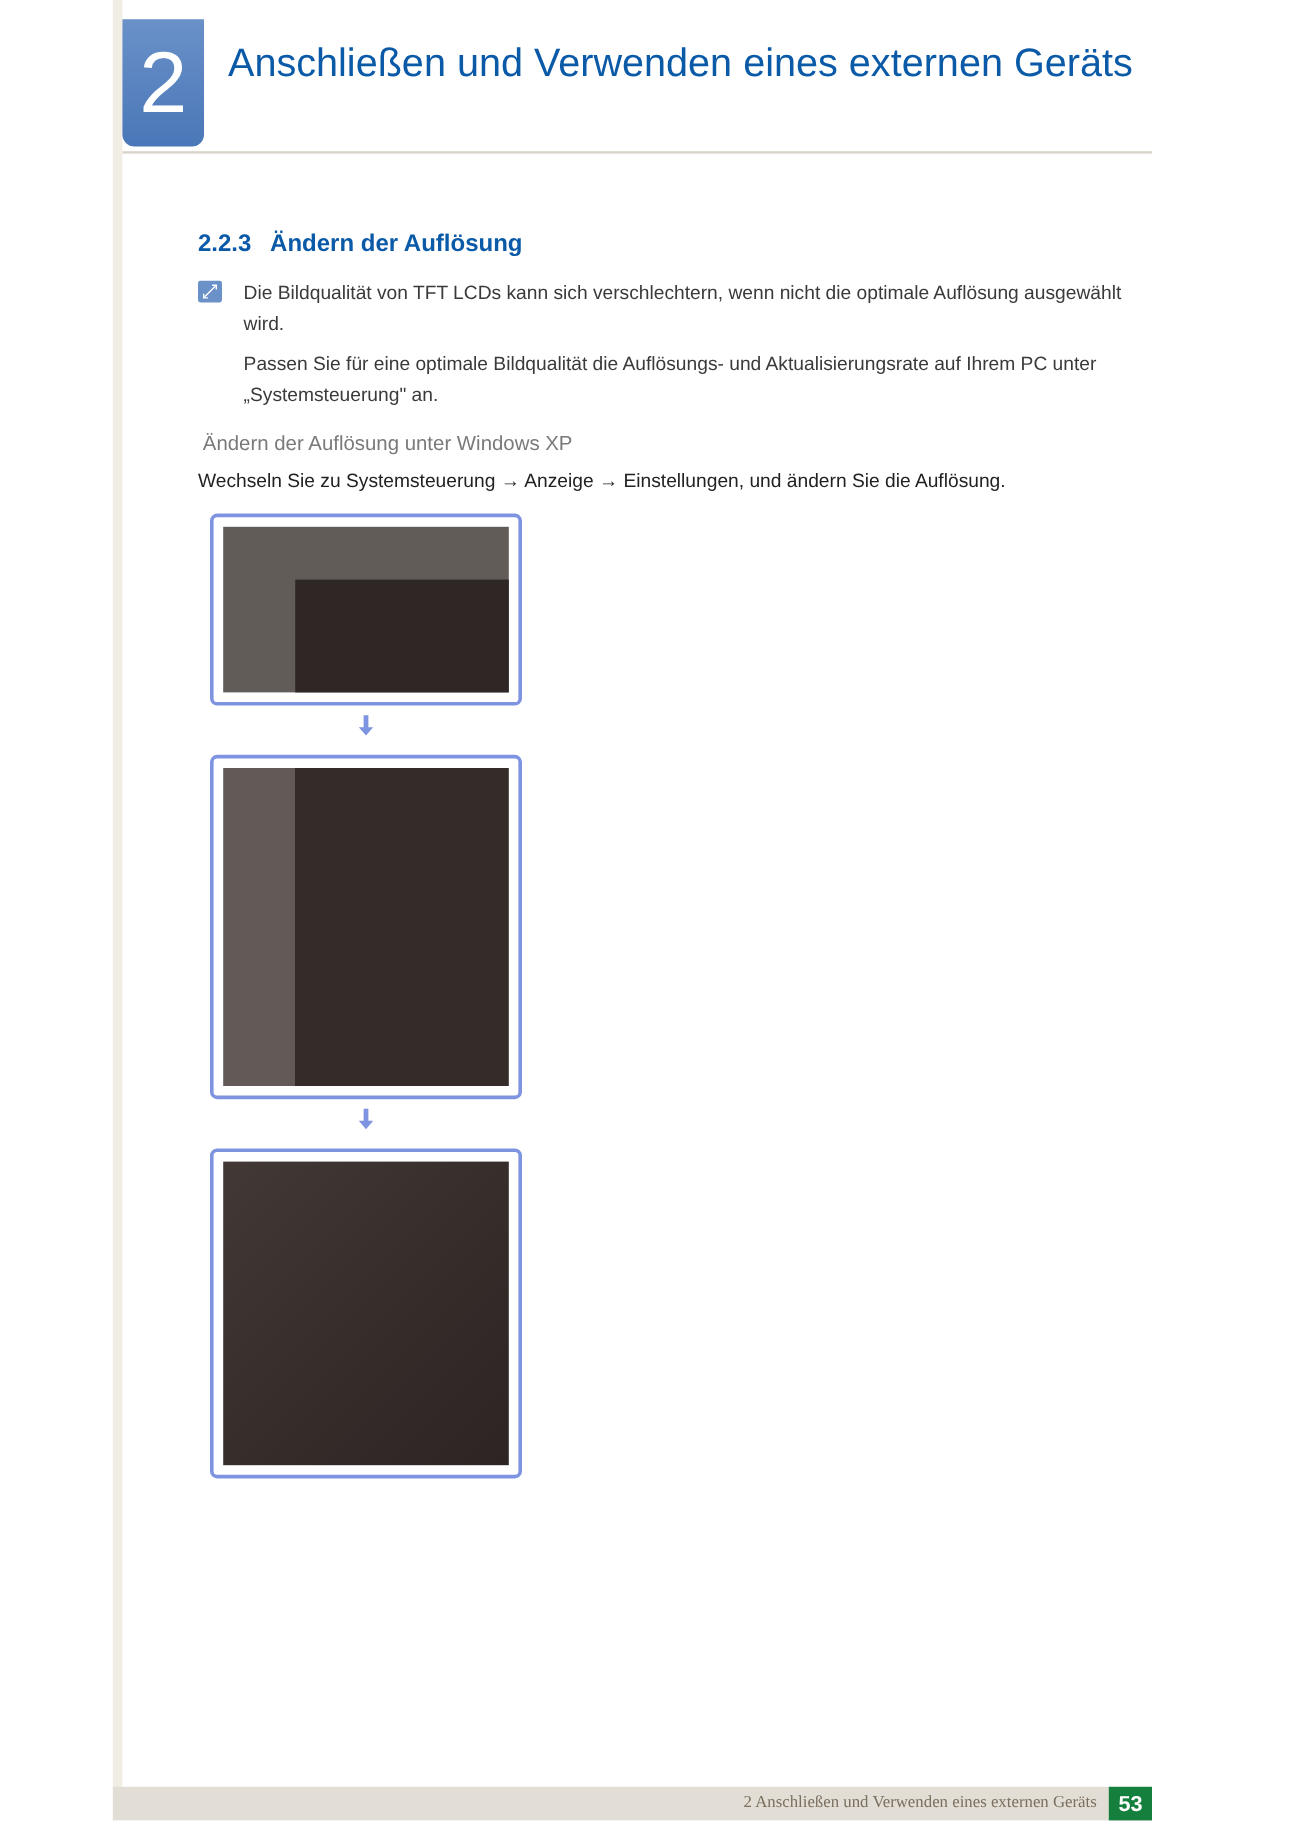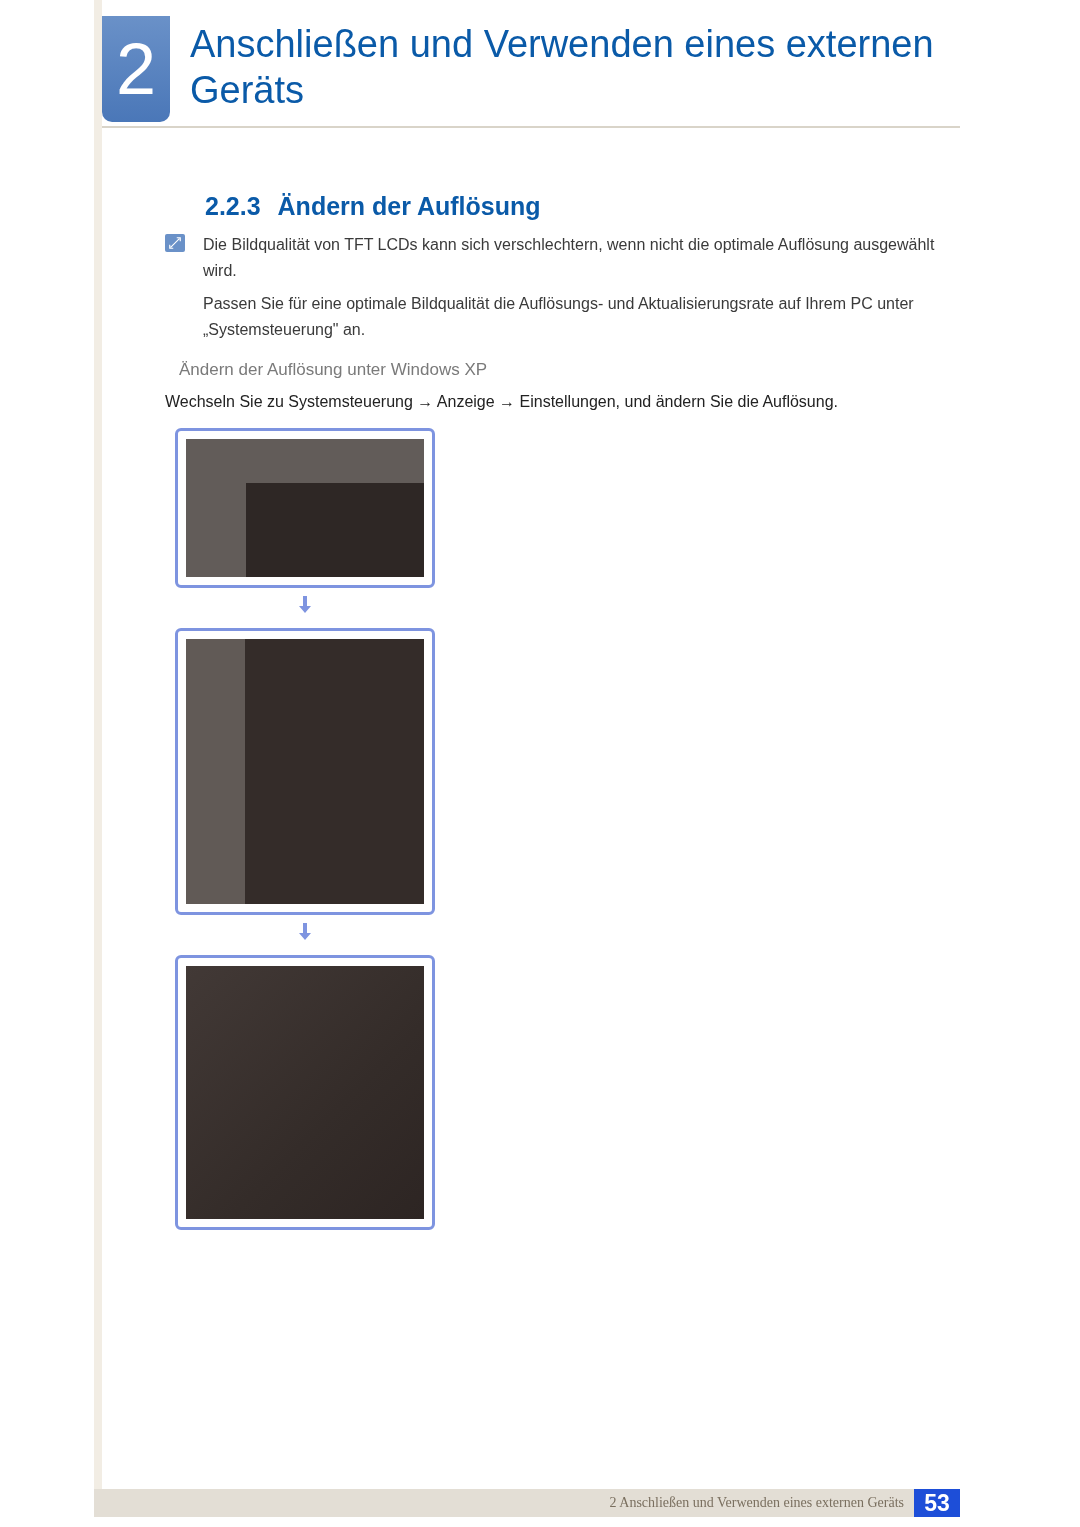--- a/index.html
+++ b/index.html
@@ -39,43 +39,42 @@
       font-size: 72px;
       font-weight: 300;
       display: flex;
       align-items: center;
       justify-content: center;
       line-height: 1;
     }
     .chapter-title {
       position: absolute;
       left: 190px;
-      top: 22px;
+      top: 32px;
       width: 770px;
       color: #0a5aa8;
-      font-size: 38px;
+      font-size: 33px;
       font-weight: 400;
       line-height: 1.2;
     }
     .header-underline {
       position: absolute;
       left: 102px;
       top: 126px;
       width: 858px;
       height: 2px;
       background: #d9d4c9;
     }
     .section-heading {
       position: absolute;
       left: 165px;
       top: 192px;
       color: #0a5aa8;
-      font-size: 25px;
+      font-size: 20px;
       font-weight: 700;
-      margin-left: 40px;
     }
     .section-heading .num {
       margin-right: 10px;
     }
     .note-block {
       position: absolute;
       left: 165px;
       top: 232px;
       width: 795px;
     }
@@ -99,21 +98,21 @@
       margin-left: 38px;
       color: #3a3a3a;
       font-size: 16px;
       line-height: 1.65;
     }
     .note-text p {
       margin-bottom: 6px;
     }
     .subheading {
       position: absolute;
-      left: 179px;
+      left: 169px;
       top: 360px;
       color: #7a7a7a;
       font-size: 17px;
       font-weight: 400;
     }
     .instruction {
       position: absolute;
       left: 165px;
       top: 390px;
       width: 795px;
@@ -177,25 +176,25 @@
       align-items: center;
       justify-content: flex-end;
     }
     .footer-text {
       color: #7a6f5f;
       font-size: 14px;
       margin-right: 10px;
       font-family: Liberation Serif, serif;
     }
     .footer-page-num {
-      width: 46px;
+      width: 36px;
       height: 28px;
-      background: #1d4ed8;
+      background: #15803d;
       color: #fff;
-      font-size: 23px;
+      font-size: 18px;
       font-weight: 700;
       display: flex;
       align-items: center;
       justify-content: center;
     }
   </style>
 </head>
 <body>
 
 <div class="page">

